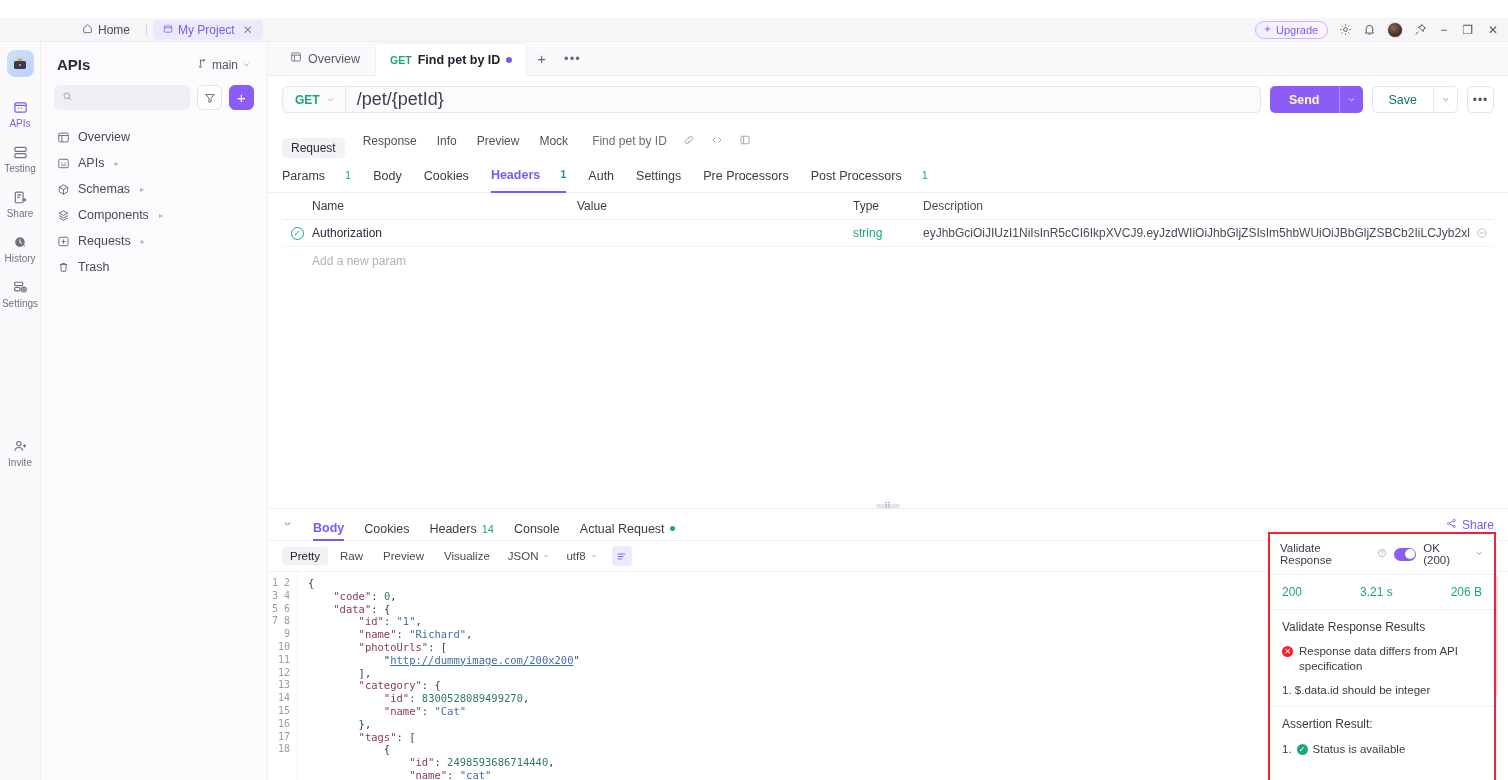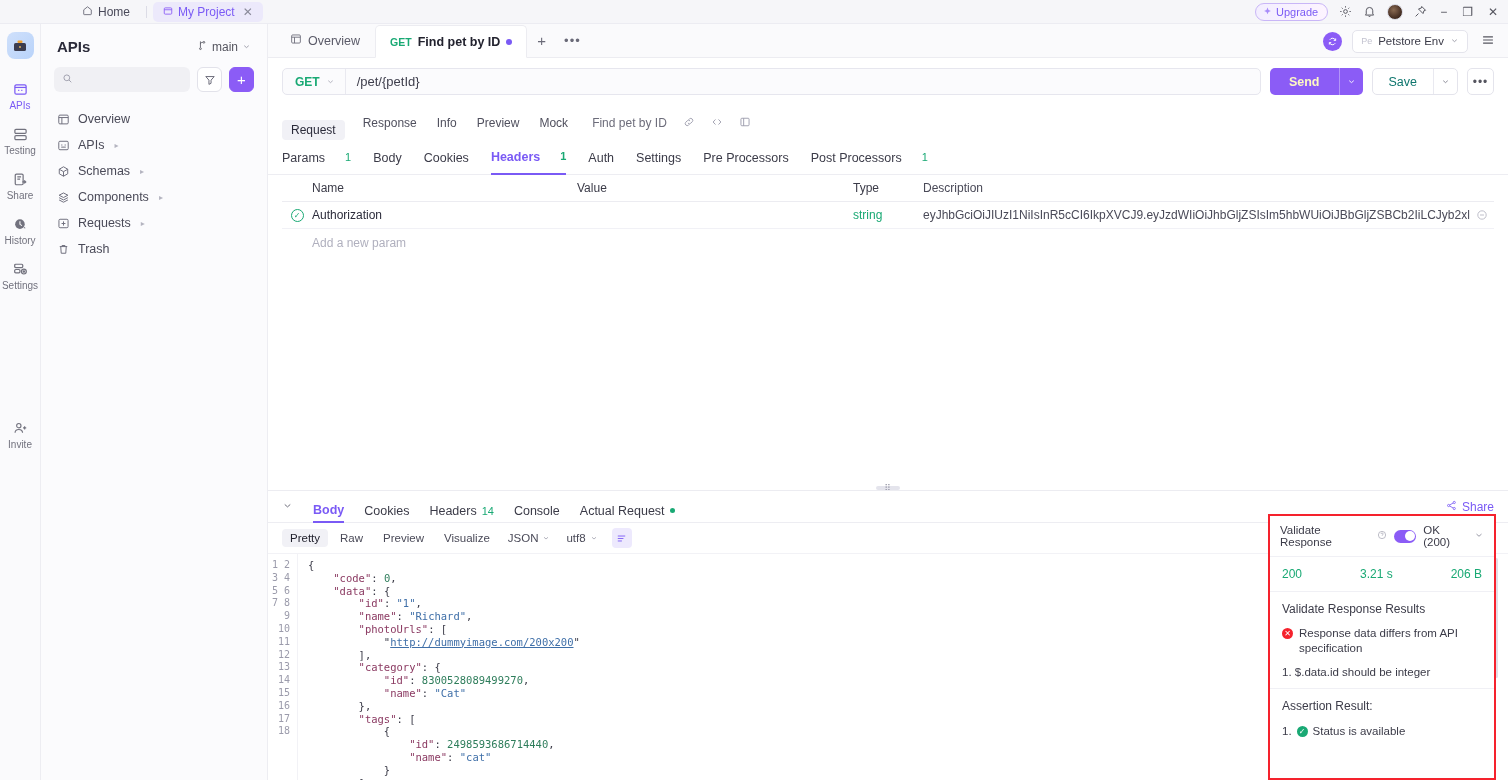--- a/index.html
+++ b/index.html
@@ -13,20 +13,21 @@
     overflow:hidden;
     position:relative;
   }
   
   .titlebar{
     height:24px; width:100%;
     display:flex; align-items:center;
     background:#f6f6f9;
     border-bottom:1px solid #ececf2;
     position:relative;
+    margin-top:18px;
   }
   .tb-left{ display:flex; align-items:center; margin-left:72px; gap:0; }
   .tb-tab{
     display:flex; align-items:center; gap:5px;
     padding:3px 10px; border-radius:5px;
     font-size:12px; color:#4a4a5a; cursor:default;
   }
   .tb-tab.active{ background:#ece9fb; color:#7a5af5; }
   .tb-sep{ width:1px; height:12px; background:#dcdce6; margin:0 6px; }
   .tb-close{ font-size:12px; color:#8a8a9a; margin-left:3px; }
@@ -139,21 +140,21 @@
   .urlrow{ display:flex; align-items:center; gap:9px; padding:10px 14px 9px 14px; }
   .urlbox{
     flex:1; height:27px; display:flex; align-items:center;
     border:1px solid #e6e6ee; border-radius:5px; background:#fbfbfd;
   }
   .methodsel{
     display:flex;align-items:center;gap:6px;
     padding:0 10px 0 12px; font-weight:bold; font-size:12px; color:#19a974;
     border-right:1px solid #e9e9f0; height:100%;
   }
-  .urlpath{ padding:0 11px; font-size:13px; color:#3e3e4c; }
+  .urlpath{ padding:0 11px; font-size:18px; color:#3e3e4c; }
   .sendbtn{
     height:27px; display:flex; align-items:center; background:#8b5cf6;
     border-radius:5px; color:#fef9c3; font-size:12.5px; overflow:hidden;
   }
   .sendbtn .lbl{ padding:0 19px; font-weight:bold;}
   .sendbtn .cv{ padding:0 7px; border-left:1px solid rgba(255,255,255,.35); height:100%; display:flex; align-items:center;}
   .savebtn{
     height:27px; display:flex; align-items:center; border:1px solid #e4e4ec;
     border-radius:5px; color:#0f766e; font-size:12.5px; background:#fff; overflow:hidden;
   }
@@ -547,43 +548,20 @@
         <span>Overview</span>
       </div>
       <div class="ftab active">
         <span class="mget">GET</span>
         <span>Find pet by ID</span>
         <span class="dot-purple"></span>
       </div>
       <div class="tabplus">+</div>
       <div class="tabdots">•••</div>
 
-      <div class="tab-right">
-        <div class="sync">
-          <svg width="11" height="11" viewBox="0 0 16 16" fill="none" stroke="#fff" stroke-width="1.4">
-              <path d="M12.4 6.4A4.6 4.6 0 0 0 4 5.6"></path>
-              <path d="M3.6 9.6A4.6 4.6 0 0 0 12 10.4"></path>
-              <path d="M12.6 3.6v2.8h-2.8M3.4 12.4V9.6h2.8"></path>
-            </svg>
-        </div>
-        <div class="envsel">
-          <span class="envtag">Pe</span>
-          <span>Petstore Env</span>
-          <span>
-            <svg width="9" height="9" viewBox="0 0 16 16" fill="none" stroke="#8a8a98" stroke-width="1.4">
-                <path d="M4 6.5L8 10l4-3.5"></path>
-              </svg>
-          </span>
-        </div>
-        <div class="hamb">
-          <svg width="14" height="14" viewBox="0 0 16 16" stroke="#55555f" stroke-width="1.3">
-              <path d="M2.4 4.4h11.2M2.4 8h11.2M2.4 11.6h11.2"></path>
-            </svg>
-        </div>
-      </div>
     </div>
 
     <div class="urlrow">
       <div class="urlbox">
         <div class="methodsel">
           <span>GET</span>
           <span>
             <svg width="9" height="9" viewBox="0 0 16 16" fill="none" stroke="#a8a8b6" stroke-width="1.5">
                 <path d="M4 6.5L8 10l4-3.5"></path>
               </svg>

